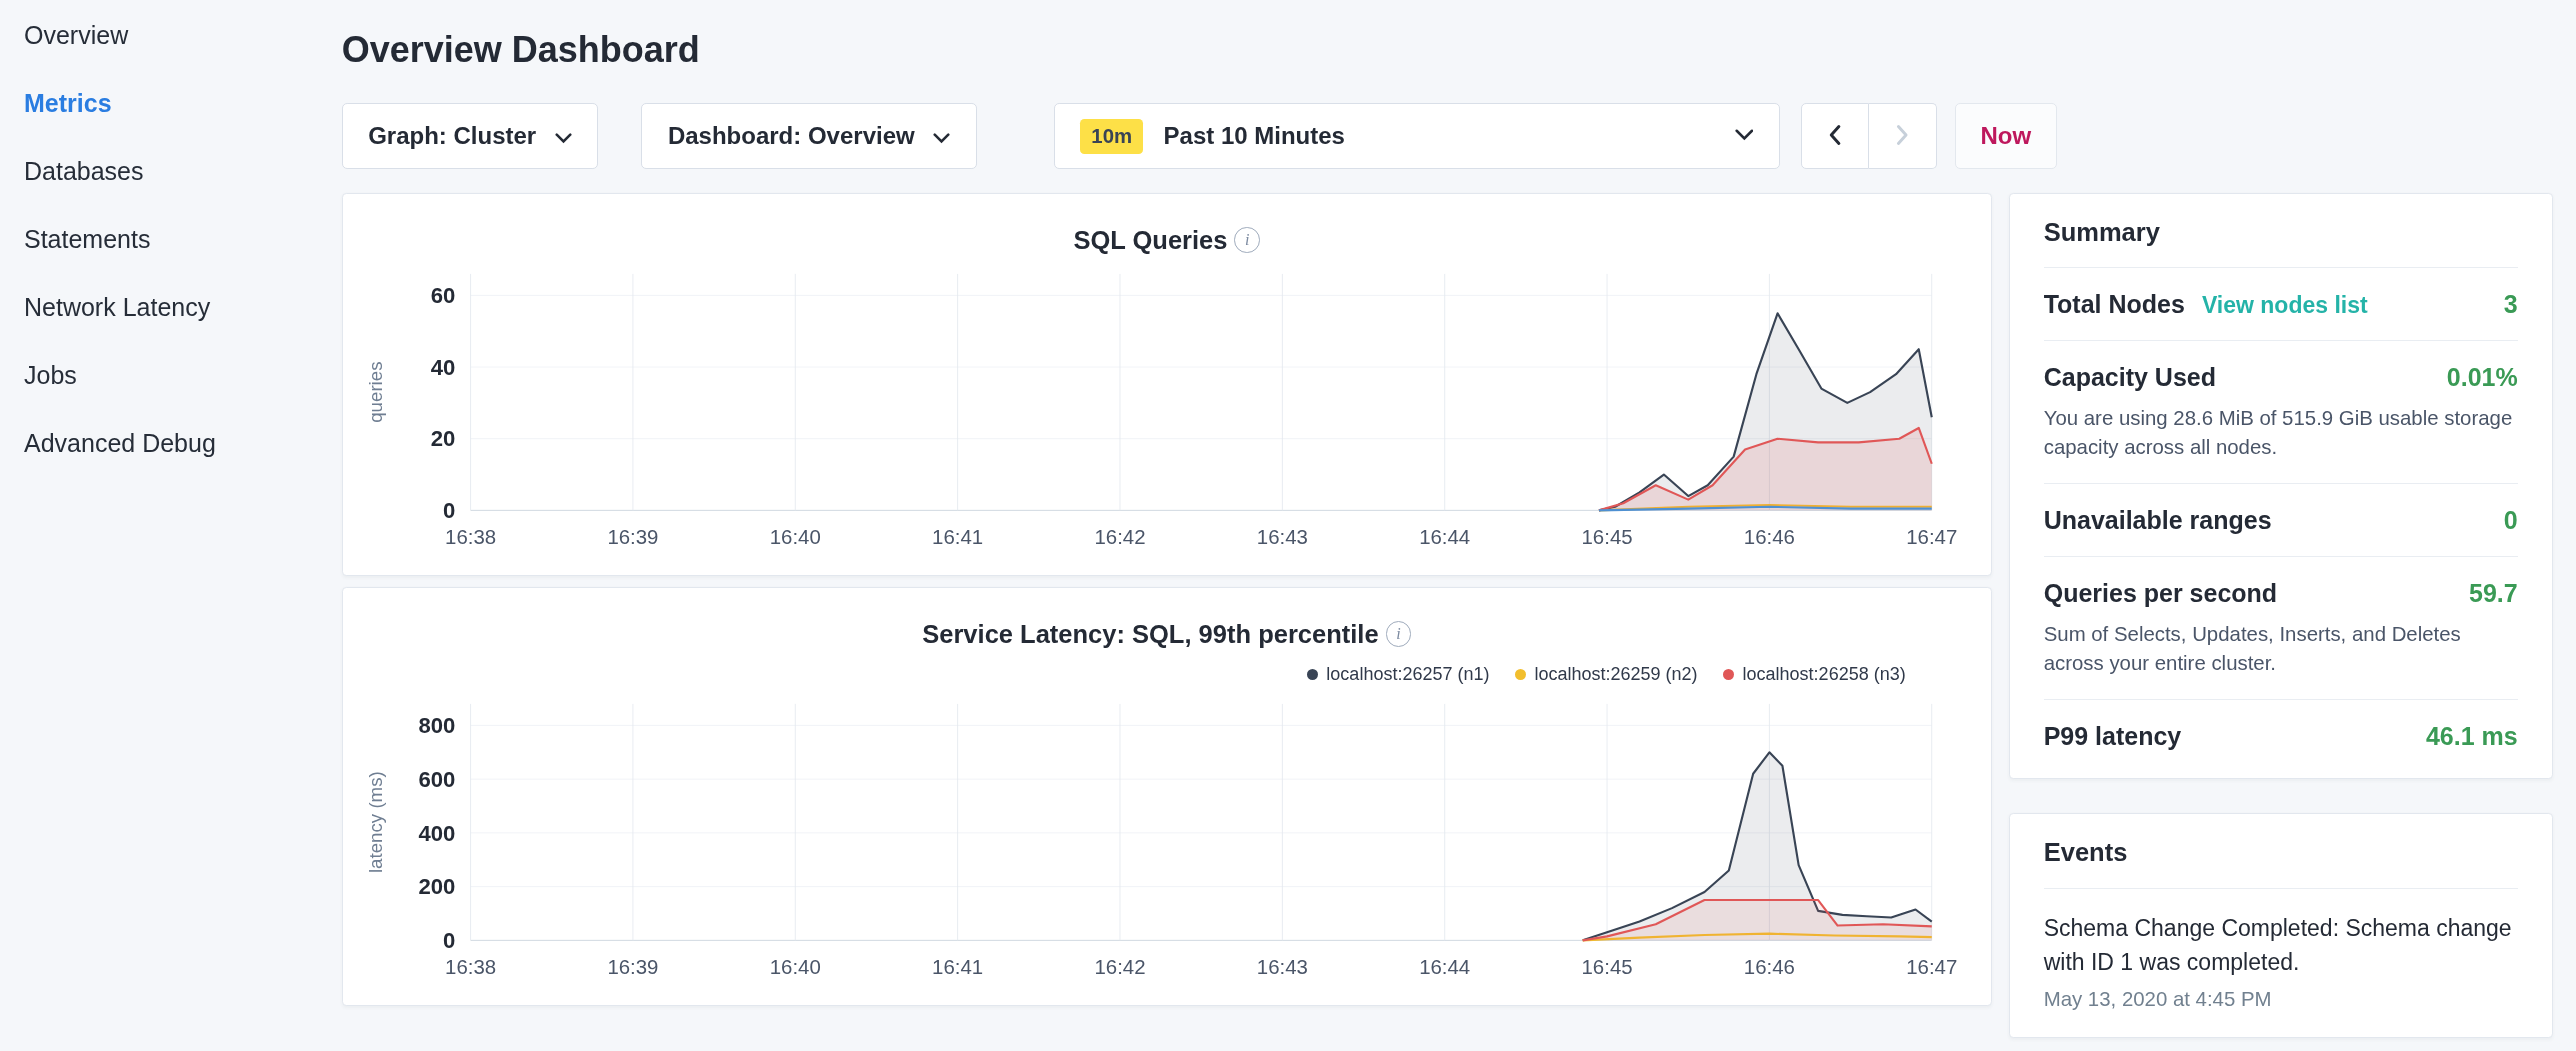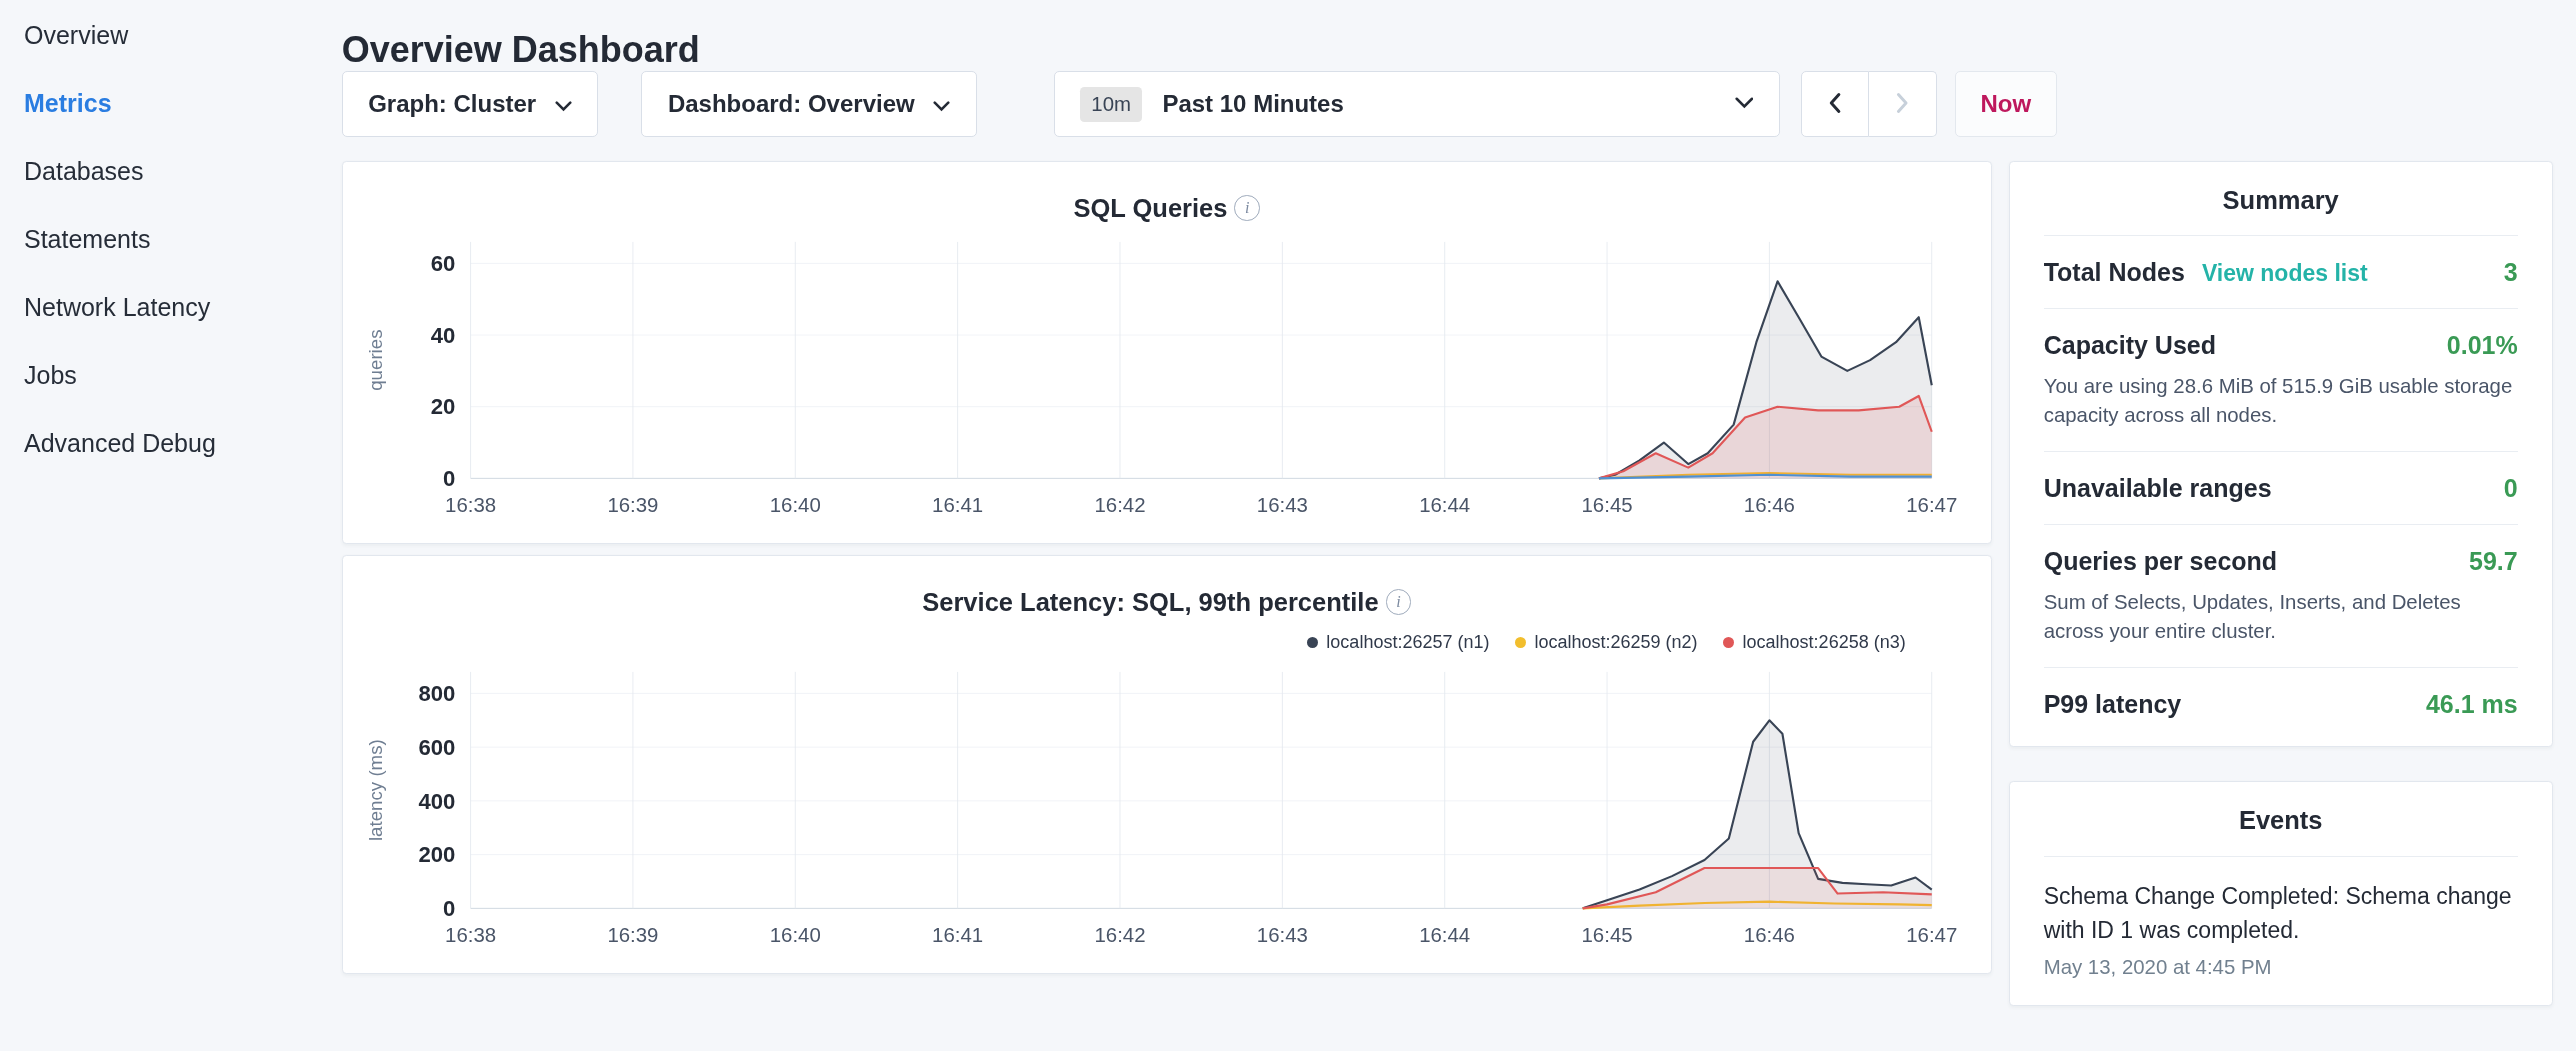--- a/index.html
+++ b/index.html
@@ -17,38 +17,38 @@
     height: 68px; display: flex; align-items: center;
     padding-left: 24px; font-size: 25px; color: #262d38; cursor: pointer;
   }
   .nav-item.active { color: var(--blue, #2a7de1); font-weight: bold; }
 
   
   .main { flex: 1; padding: 17px 22px 0 1.7px; }
   .page-title { font-size: 36px; font-weight: bold; margin-top: 12px; }
 
   
-  .controls { display: flex; align-items: center; }
+  .controls { display: flex; align-items: center; margin-top: 32px; }
   .dropdown, .time-select, .pager button, .now-btn {
     background: #ffffff; border: 0.9px solid #d9dfe8; height: 66px;
     font-family: "Liberation Sans", sans-serif; cursor: pointer;
   }
   .dropdown {
     border-radius: 5.1px; display: flex; align-items: center; gap: 18.7px;
     padding: 0 25.5px; font-size: 24px; font-weight: bold; color: #242a35;
   }
   .dd-graph { margin-right: 43px; }
   .dd-dash  { margin-right: 77px; }
   .time-select {
     width: 726px; border-radius: 5.1px; display: flex; align-items: center;
     padding: 0 25.5px;
   }
   .time-badge {
-    background: #e5e5e5; border-radius: 4.3px; padding: 6px 11px;
-    font-size: 20.4px; font-weight: normal; color: #394455;
+    background: #fde047; border-radius: 4.3px; padding: 6px 11px;
+    font-size: 20.4px; font-weight: bold; color: #394455;
   }
   .time-label { margin-left: 20.4px; font-size: 24px; font-weight: bold; }
   .time-select .chev { margin-left: auto; }
   .pager { display: flex; margin-left: 21px; }
   .pager button { width: 68px; display: flex; align-items: center; justify-content: center; }
   .pager .prev { border-radius: 5.1px 0 0 5.1px; }
   .pager .next { border-radius: 0 5.1px 5.1px 0; border-left: none; cursor: default; }
   .now-btn {
     margin-left: 18px; width: 102px; border-radius: 5.1px;
     border-color: #e3e8ee; background: #fbfcfd;
@@ -74,21 +74,21 @@
   .legend { display: flex; justify-content: flex-end; align-items: center; gap: 25.5px; padding-right: 85px; height: 36px; }
   .legend-item { display: flex; align-items: center; gap: 8.5px; font-size: 18px; color: #30394a; cursor: pointer; }
   .legend-dot { width: 11px; height: 11px; border-radius: 50%; display: inline-block; }
   .plot-wrap svg { display: block; }
   svg text { font-family: "Liberation Sans", sans-serif; }
 
   
   .side-col { width: 544px; margin-left: 17px; flex-shrink: 0; }
   .summary-card { padding: 0 34px 6.8px 34px; }
   .card-title {
-    text-align: center; font-size: 25.5px; font-weight: bold;
+    font-size: 25.5px; font-weight: bold;
     padding: 24px 0 20.4px 0; border-bottom: 0.9px solid #e9edf2;
   }
   .summary-row { padding: 22px 0 20.4px 0; border-bottom: 0.9px solid #e9edf2; }
   .summary-row:last-child { border-bottom: none; }
   .summary-row-top { display: flex; align-items: baseline; }
   .summary-label { font-size: 25px; font-weight: bold; color: #242a35; }
   .summary-link { font-size: 23px; font-weight: bold; color: var(--teal, #24b3a8); margin-left: 17px; cursor: pointer; }
   .summary-value { margin-left: auto; font-size: 25px; font-weight: bold; color: var(--green, #3a9a55); }
   .summary-desc { margin-top: 12px; font-size: 20.4px; color: #4a5568; line-height: 1.45; }
   .events-card { margin-top: 34px; padding: 0 34px 25.5px 34px; }

